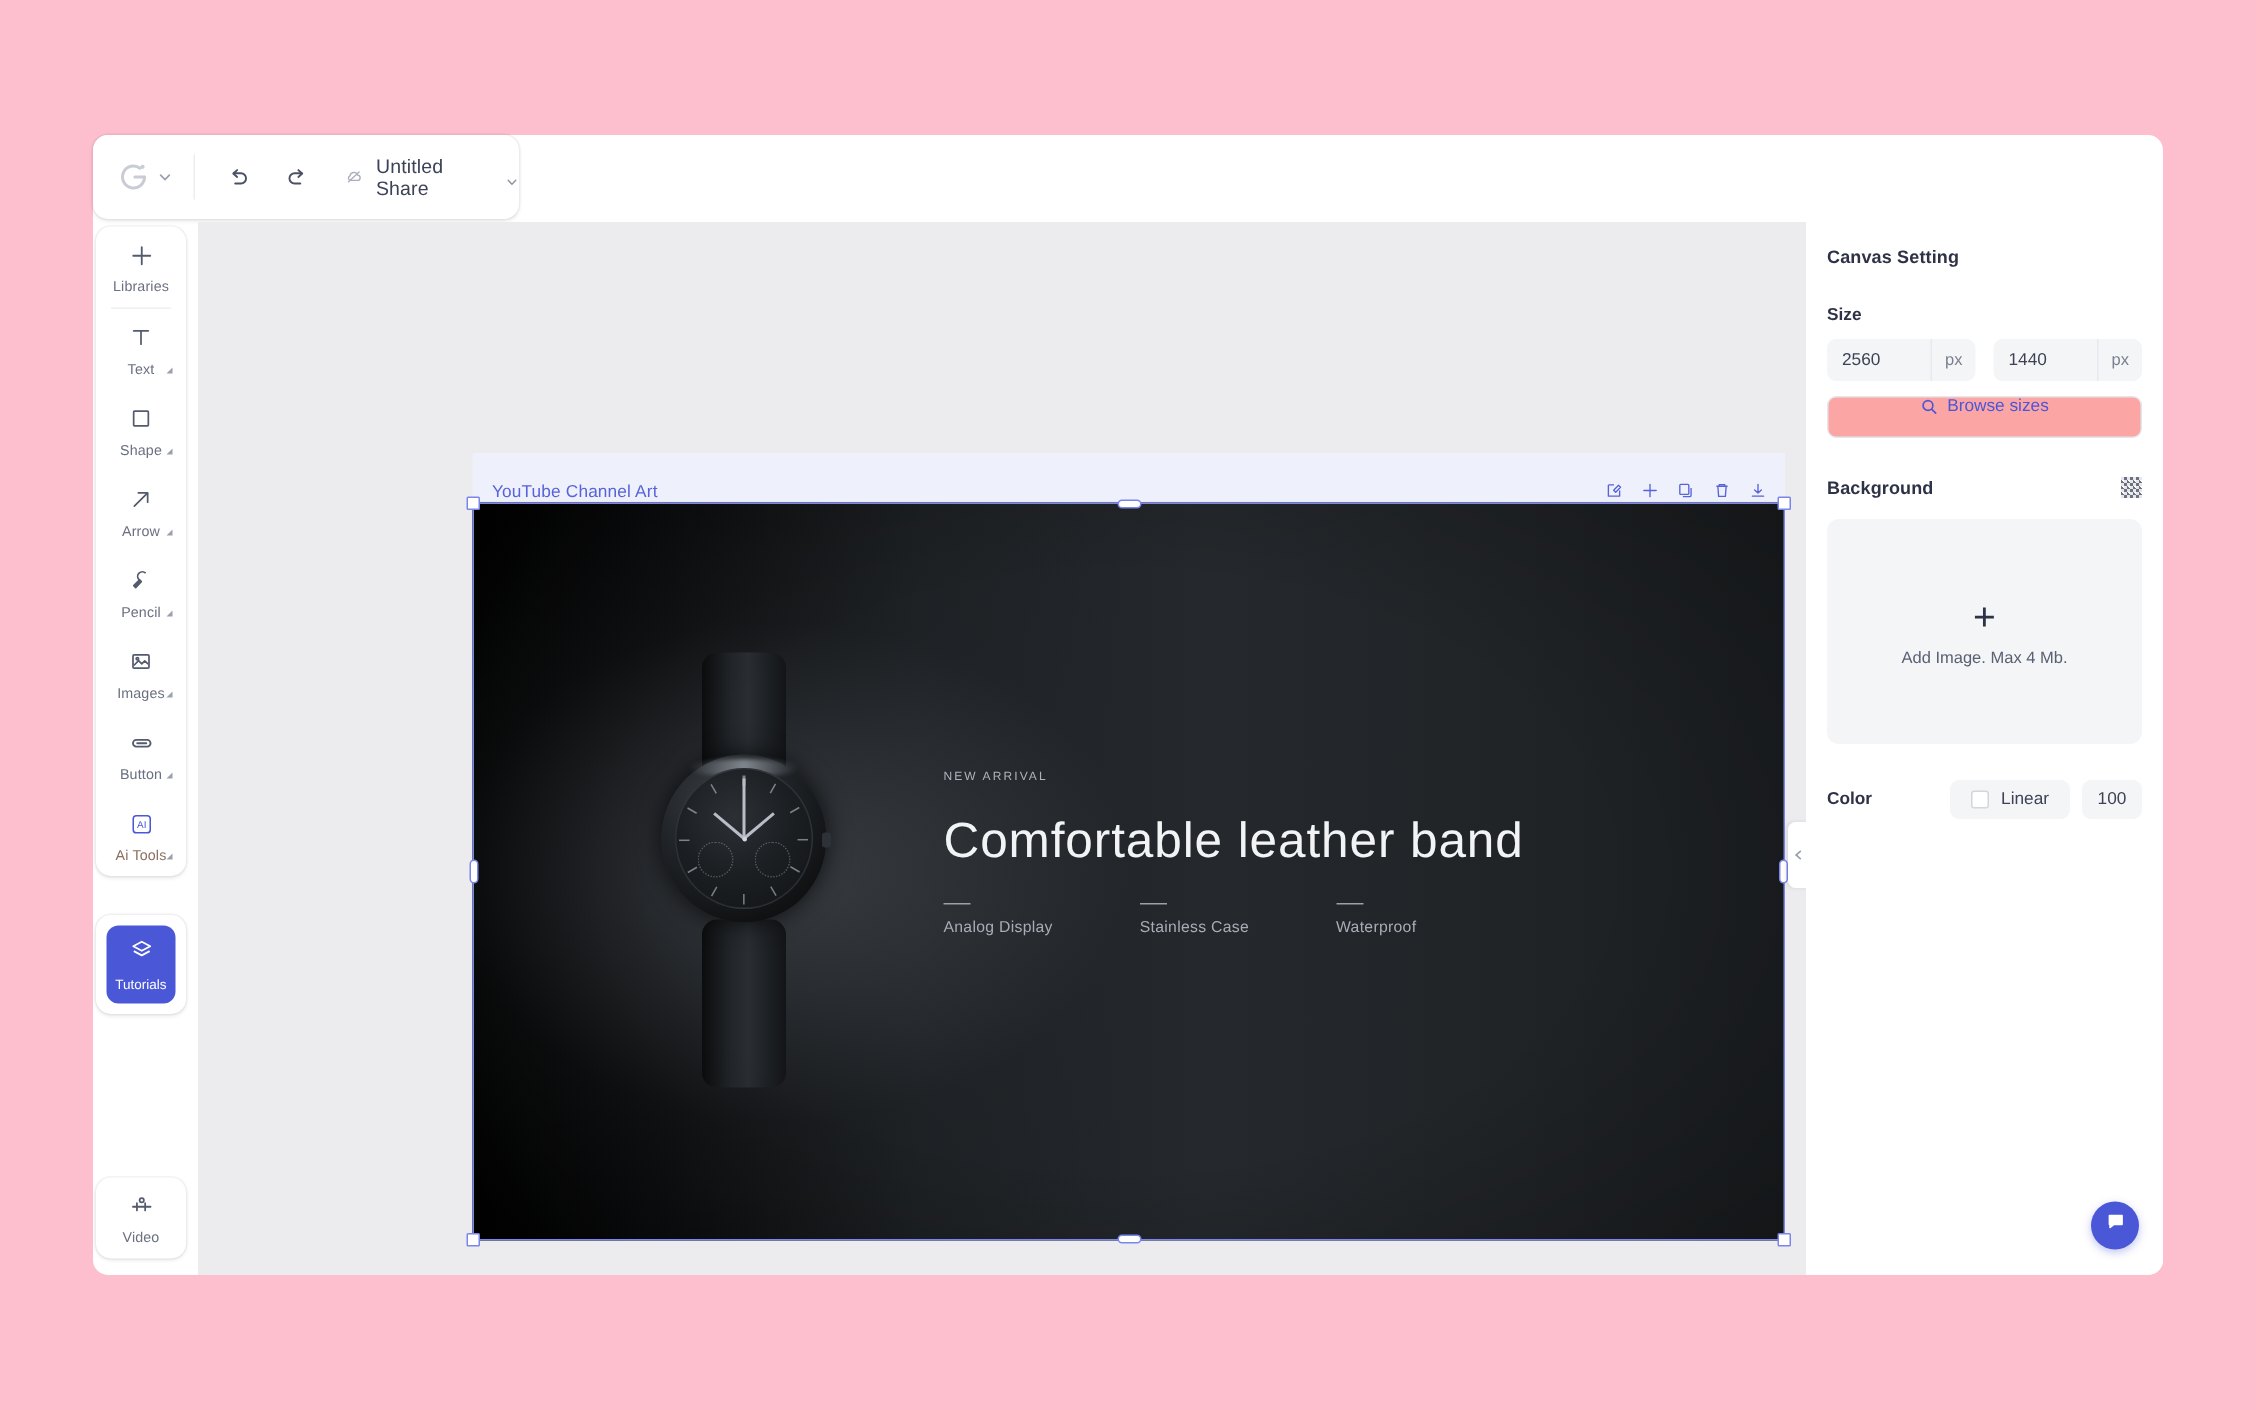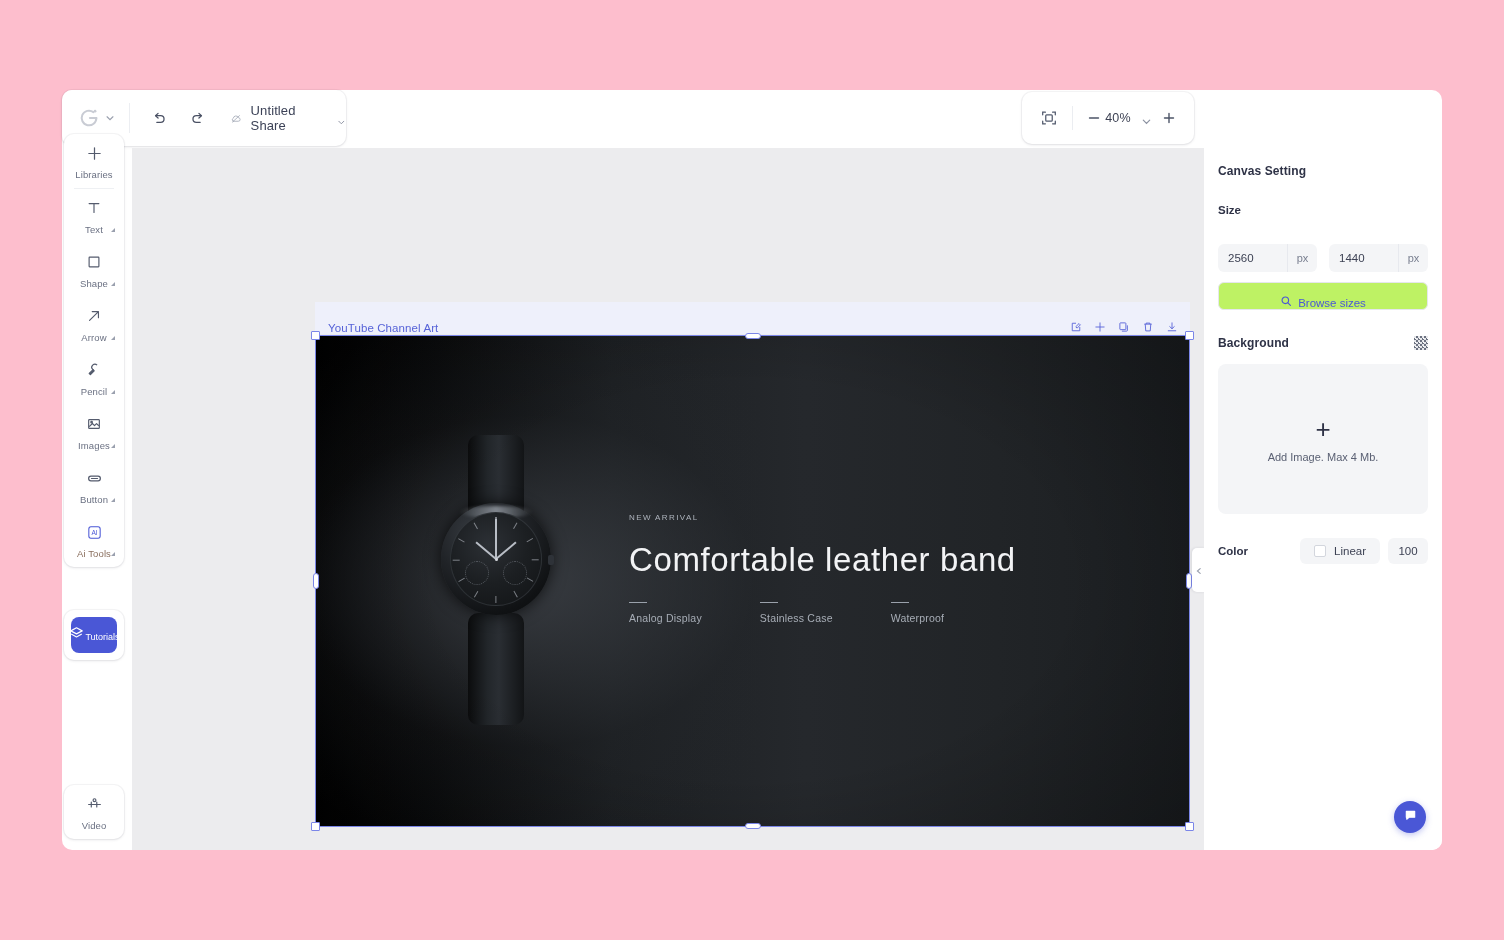--- a/index.html
+++ b/index.html
@@ -69,40 +69,40 @@
   }
   .tb-comment { margin-right: 12px; }
   .tb-play { margin-left: 12px; color: #4a5164; }
 
   
   .lt-group {
     position: absolute; left: 2px; width: 60px;
     background: #ffffff; border-radius: 10px;
     box-shadow: 0 1px 3px rgba(16,24,40,.10), 0 0 0 1px rgba(16,24,40,.04);
   }
-  #lt-main  { top: 44px; }
+  #lt-main  { top: 61px; }
   #lt-tut   { top: 520px; padding: 7px; }
   #lt-canv  { top: 585px; }
   #lt-video { top: 695px; }
 
   .tool {
     display: flex; flex-direction: column; align-items: center; justify-content: center;
     height: 54px; position: relative; cursor: pointer;
   }
   .tool .ic { color: #545b6d; height: 22px; display:flex; align-items:center; justify-content:center; }
   .tool .lb { font-size: 9.5px; color: #6a7082; margin-top: 5px; letter-spacing: .1px; }
   .tool .corner {
     position: absolute; right: 9px; bottom: 11px;
     width: 0; height: 0; border-left: 4px solid transparent; border-bottom: 4px solid #9aa0ae;
   }
   .lt-sep { height: 1px; background: #eef0f3; margin: 0 10px; }
 
   .tool-active-blue {
-    background: #4a57d6; border-radius: 8px; height: 36px; width: 46px;
-    display:flex; flex-direction: row; align-items:center; justify-content:center;
+    background: #4a57d6; border-radius: 8px; height: 52px; width: 46px;
+    display:flex; flex-direction: column; align-items:center; justify-content:center;
     cursor: pointer;
   }
   .tool-active-blue .ic { color: #ffffff; }
   .tool-active-blue .lb { font-size: 9px; color: #ffffff; margin-top: 4px; }
 
   .tool-outlined {
     border: 1px solid #6872de; border-radius: 7px; margin: 0 7px 6px 7px;
     height: 50px; position: relative;
   }
   .tool-outlined .ic { color: #4a57d6; }
@@ -245,38 +245,38 @@
     cursor: pointer; position: relative;
   }
   .tab.active::after {
     content: ""; position: absolute; left: 0; right: 0; bottom: -1px;
     height: 2.5px; background: #4a57d6;
   }
   .panel-body { padding: 16px 14px 0 14px; }
   .sec-title { font-size: 12px; font-weight: bold; color: #2e3246; letter-spacing: .1px; }
   .sub-title { font-size: 11.5px; font-weight: bold; color: #2e3246; margin-top: 26px; }
 
-  .size-row { display: flex; gap: 12px; margin-top: 28px; align-items: center; }
+  .size-row { display: flex; gap: 12px; margin-top: 10px; align-items: center; }
   .size-field {
     flex: 1; height: 28px; background: #f4f5f7; border-radius: 6px;
     display: flex; align-items: center; overflow: hidden;
   }
   .size-field input {
     flex: 1; border: 0; background: transparent; outline: none;
     font-family: "Liberation Sans", sans-serif;
     font-size: 11.5px; color: #3d4254; padding-left: 10px; width: 100%;
   }
   .size-unit {
     width: 30px; height: 100%; display: flex; align-items: center; justify-content: center;
     font-size: 11px; color: #7a8091; border-left: 1px solid #e7e9ee;
   }
   .browse-btn {
     margin-top: 10px; height: 28px; border: 1px solid #e5e7ec; border-radius: 6px;
-    display: flex; align-items: flex-end; justify-content: center; gap: 6px;
-    font-size: 11.5px; color: #4a57d6; cursor: pointer; background: #bef264;
+    display: flex; align-items: flex-start; justify-content: center; gap: 6px;
+    font-size: 11.5px; color: #4a57d6; cursor: pointer; background: #fca5a5;
   }
   .bg-head { display: flex; align-items: center; justify-content: space-between; margin-top: 26px; }
   .checker-ico {
     width: 14px; height: 14px; cursor: pointer;
     background-image:
       linear-gradient(45deg, #6b7180 25%, transparent 25%, transparent 75%, #6b7180 75%),
       linear-gradient(45deg, #6b7180 25%, #e6e7ea 25%, #e6e7ea 75%, transparent 75%);
     background-size: 4px 4px;
     background-position: 0 0, 2px 2px;
   }
@@ -356,45 +356,20 @@
         </span>
         <span class="doc-title">Untitled Share</span>
         <span class="doc-chev">
           <svg viewBox="0 0 12 12" fill="none" stroke="currentColor" stroke-width="1.3" stroke-linecap="round">
               <path d="M2.5 4.5L6 8l3.5-3.5"></path>
             </svg>
         </span>
       </div>
     </div>
 
-    <div class="tb-card" id="tb-zoom">
-      <span class="zoom-ico">
-        <svg viewBox="0 0 20 20" fill="none" stroke="currentColor" stroke-width="1.4" stroke-linecap="round">
-          <path d="M3 6.5V3.5H6M14 3.5h3v3M17 13.5v3h-3M6 16.5H3v-3"></path>
-          <rect x="6.4" y="6.4" width="7.2" height="7.2" rx="1"></rect>
-        </svg>
-      </span>
-      <span class="zoom-sep"></span>
-      <span class="zoom-minus">
-        <svg width="14" height="14" viewBox="0 0 14 14" stroke="currentColor" stroke-width="1.4" stroke-linecap="round">
-            <path d="M2.5 7h9"></path>
-          </svg>
-      </span>
-      <span class="zoom-val">40%</span>
-      <span class="zoom-chev">
-        <svg viewBox="0 0 12 12" fill="none" stroke="currentColor" stroke-width="1.3" stroke-linecap="round">
-            <path d="M2.5 4.5L6 8l3.5-3.5"></path>
-          </svg>
-      </span>
-      <span class="zoom-plus">
-        <svg width="14" height="14" viewBox="0 0 14 14" stroke="currentColor" stroke-width="1.4" stroke-linecap="round">
-            <path d="M7 2.5v9M2.5 7h9"></path>
-          </svg>
-      </span>
-    </div>
 
   </div>
 
   <div class="lt-group" id="lt-main">
     <div class="tool">
       <span class="ic">
         <svg width="17" height="17" viewBox="0 0 18 18" stroke="currentColor" stroke-width="1.3" stroke-linecap="round">
             <path d="M9 3v12M3 9h12"></path>
           </svg>
       </span>

